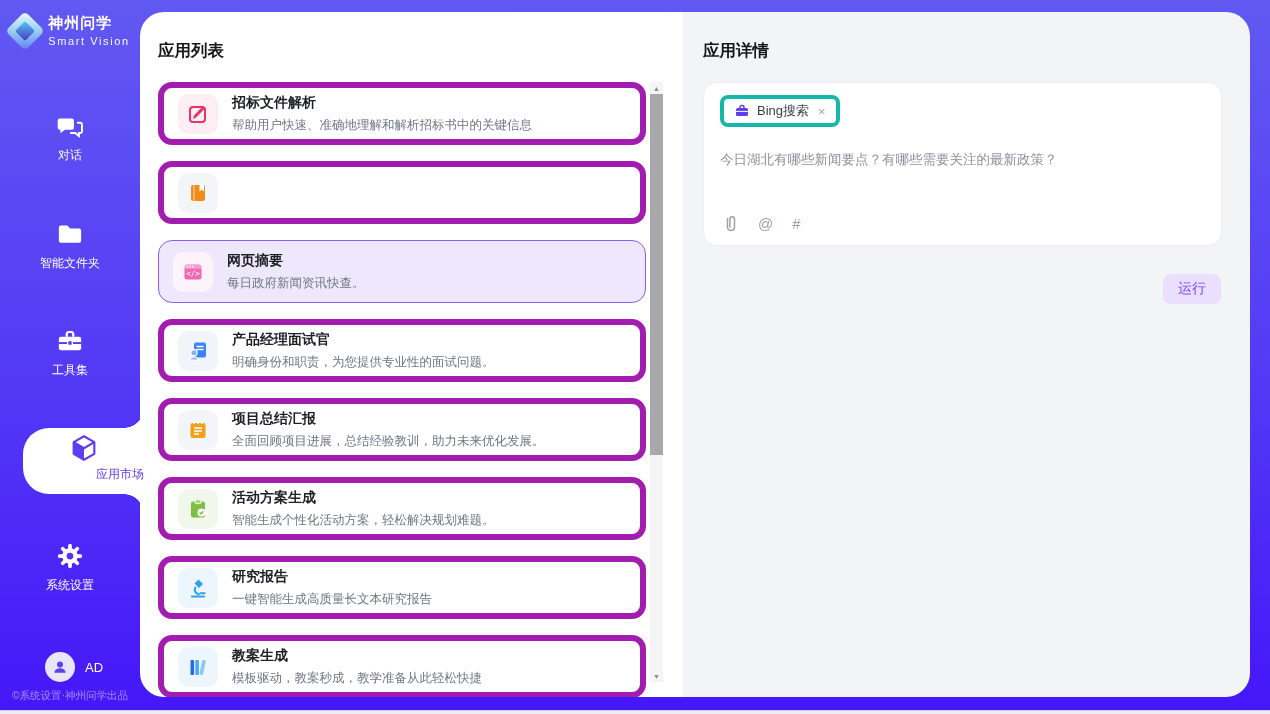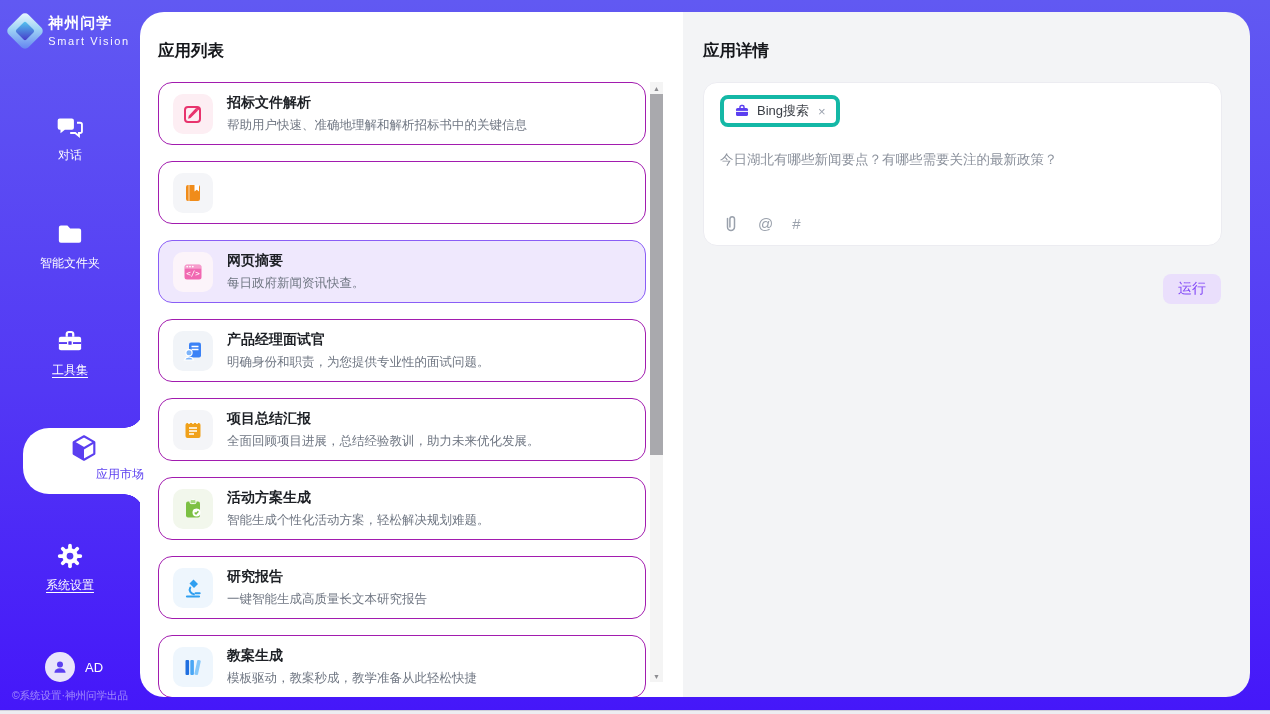--- a/index.html
+++ b/index.html
@@ -17,21 +17,21 @@
   .list-panel { width:543px; background:#ffffff; position:relative; flex:none; }
   .detail-panel { flex:1; background:#f3f4f6; position:relative; }
 
   .panel-title { font-size:16.5px; font-weight:700; color:#15171b; }
   .list-panel .panel-title { margin:28px 0 0 18px; }
   .detail-panel .panel-title { margin:28px 0 0 20px; }
 
   
   .card-list { position:absolute; left:18px; top:70px; width:488px; display:flex;
     flex-direction:column; gap:16px; }
-  .app-card { height:63px; background:#fff; border:1px solid #a21caf; border-radius:14px;
+  .app-card { height:63px; background:#fff; border:6px solid #a21caf; border-radius:14px;
     display:flex; align-items:center; padding:0 14px; gap:14px; cursor:pointer; }
   .app-card.selected { background:#efe8fd; border:1px solid #8a5ef6; }
   .icon-tile { width:40px; height:40px; border-radius:10px; flex:none;
     display:flex; align-items:center; justify-content:center; }
   .card-text { min-width:0; }
   .card-title { font-size:14px; font-weight:700; color:#1d2025; margin-bottom:5px; }
   .card-desc { font-size:12.5px; color:#6f7682; white-space:nowrap; overflow:hidden; }
 
   
   .scrollbar { position:absolute; left:510px; top:70px; width:13px; height:600px;
@@ -68,21 +68,21 @@
     transform:rotate(45deg); border-radius:5px; }
   .gem-inner { position:absolute; inset:8px;
     background:linear-gradient(135deg,#54c7f0,#4637c9); transform:rotate(45deg);
     border-radius:2px; }
   .brand-name { font-size:15px; font-weight:700; letter-spacing:1px; }
   .brand-sub { font-size:11px; letter-spacing:1.6px; margin-top:2px; opacity:.95; }
 
   .nav-item { position:absolute; left:0; width:140px; text-align:center; cursor:pointer; }
   .nav-icon { height:28px; display:flex; align-items:center; justify-content:center; }
   .nav-label { font-size:12px; margin-top:7px; }
-  .nav-label.underline { text-decoration:underline; text-underline-offset:3px; }
+  .nav-label.underline { text-underline-offset:3px; }
 
   .active-bubble { position:absolute; left:23px; top:428px; width:121px; height:66px;
     background:#fff; border-radius:26px 0 0 26px; text-align:right; cursor:pointer;
     padding-top:6px; }
   .active-bubble::before { content:""; position:absolute; right:0; top:-20px;
     width:20px; height:20px;
     background:radial-gradient(circle at 0 0, rgba(0,0,0,0) 19.5px, #fff 20px); }
   .active-bubble::after { content:""; position:absolute; right:0; bottom:-20px;
     width:20px; height:20px;
     background:radial-gradient(circle at 0 100%, rgba(0,0,0,0) 19.5px, #fff 20px); }

